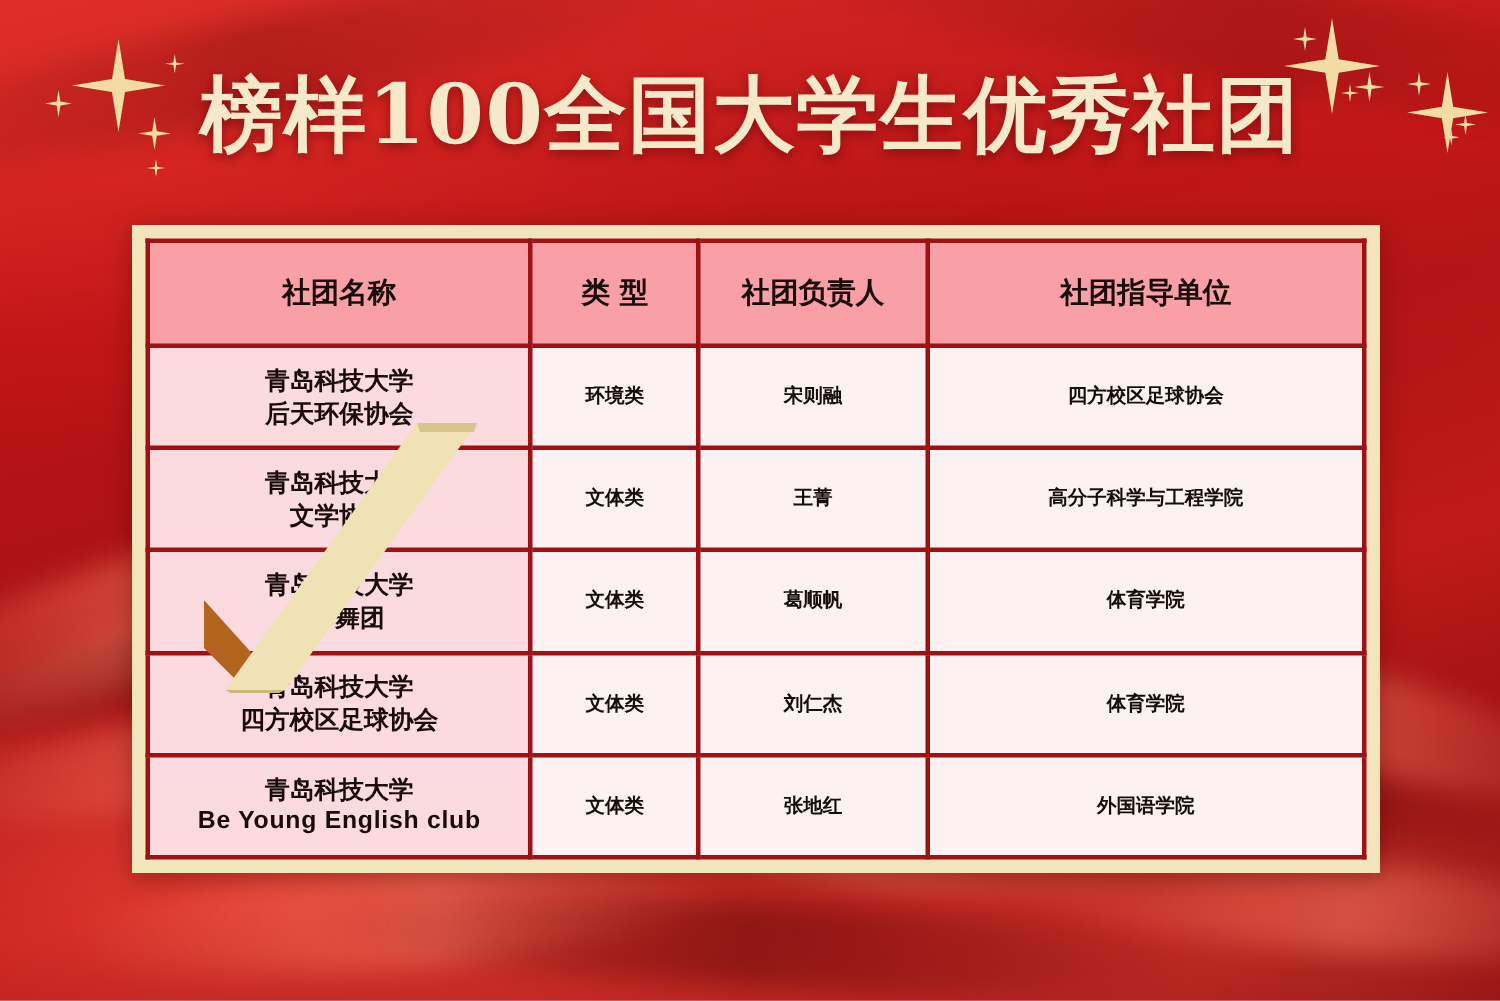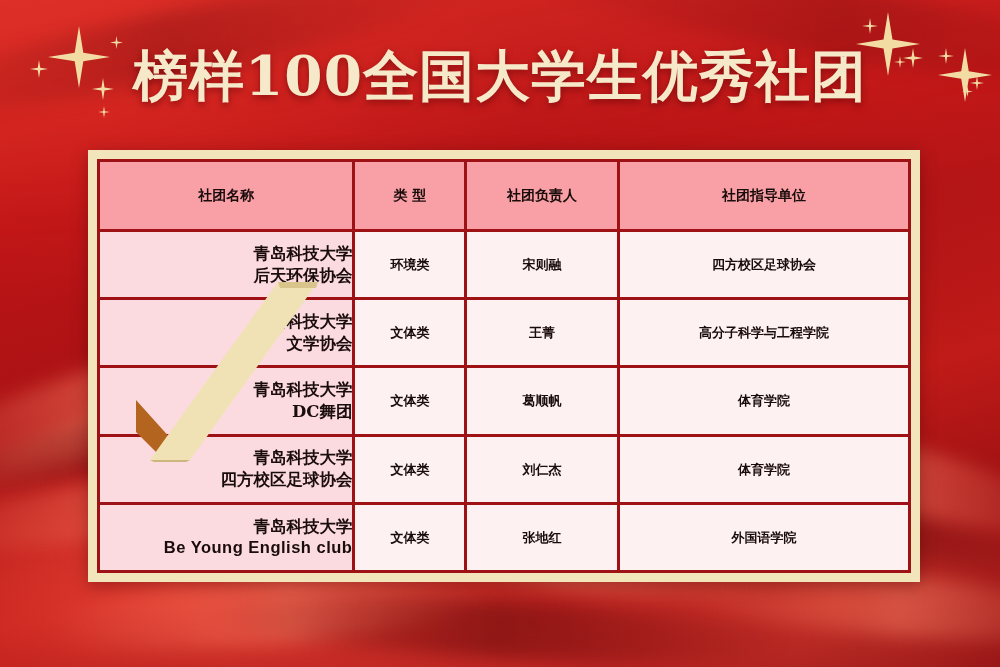--- a/index.html
+++ b/index.html
@@ -88,25 +88,25 @@
     border:3px solid #9e1114;
     text-align:center;
     vertical-align:middle;
     color:#1b0c0c;
     font-family:"DejaVu Serif","Liberation Serif",serif;
     font-weight:700;
     line-height:1.32;
   }
   #table thead th {
     background:#f8a0a6;
-    font-size:14px;
+    font-size:19px;
     height:70px;
   }
   #table tbody td { font-size:13px; height:66px; background:#fdf1f2; }
-  #table tbody td.name-cell { background:#fbdbe0; font-size:16.5px;text-align:right; }
+  #table tbody td.name-cell { background:#fbdbe0; font-size:16.5px; }
   .c1 { width:31.5%; } .c2 { width:13.8%; } .c3 { width:18.8%; } .c4 { width:35.9%; }
   .line2 { display:block; }
   .latin { font-family:Liberation Sans, sans-serif; letter-spacing:.5px; }
 
   
   #ribbon { position:absolute; left:40px; top:132px; width:190px; height:180px; pointer-events:none; }
 </style>
 </head>
 <body>
 

